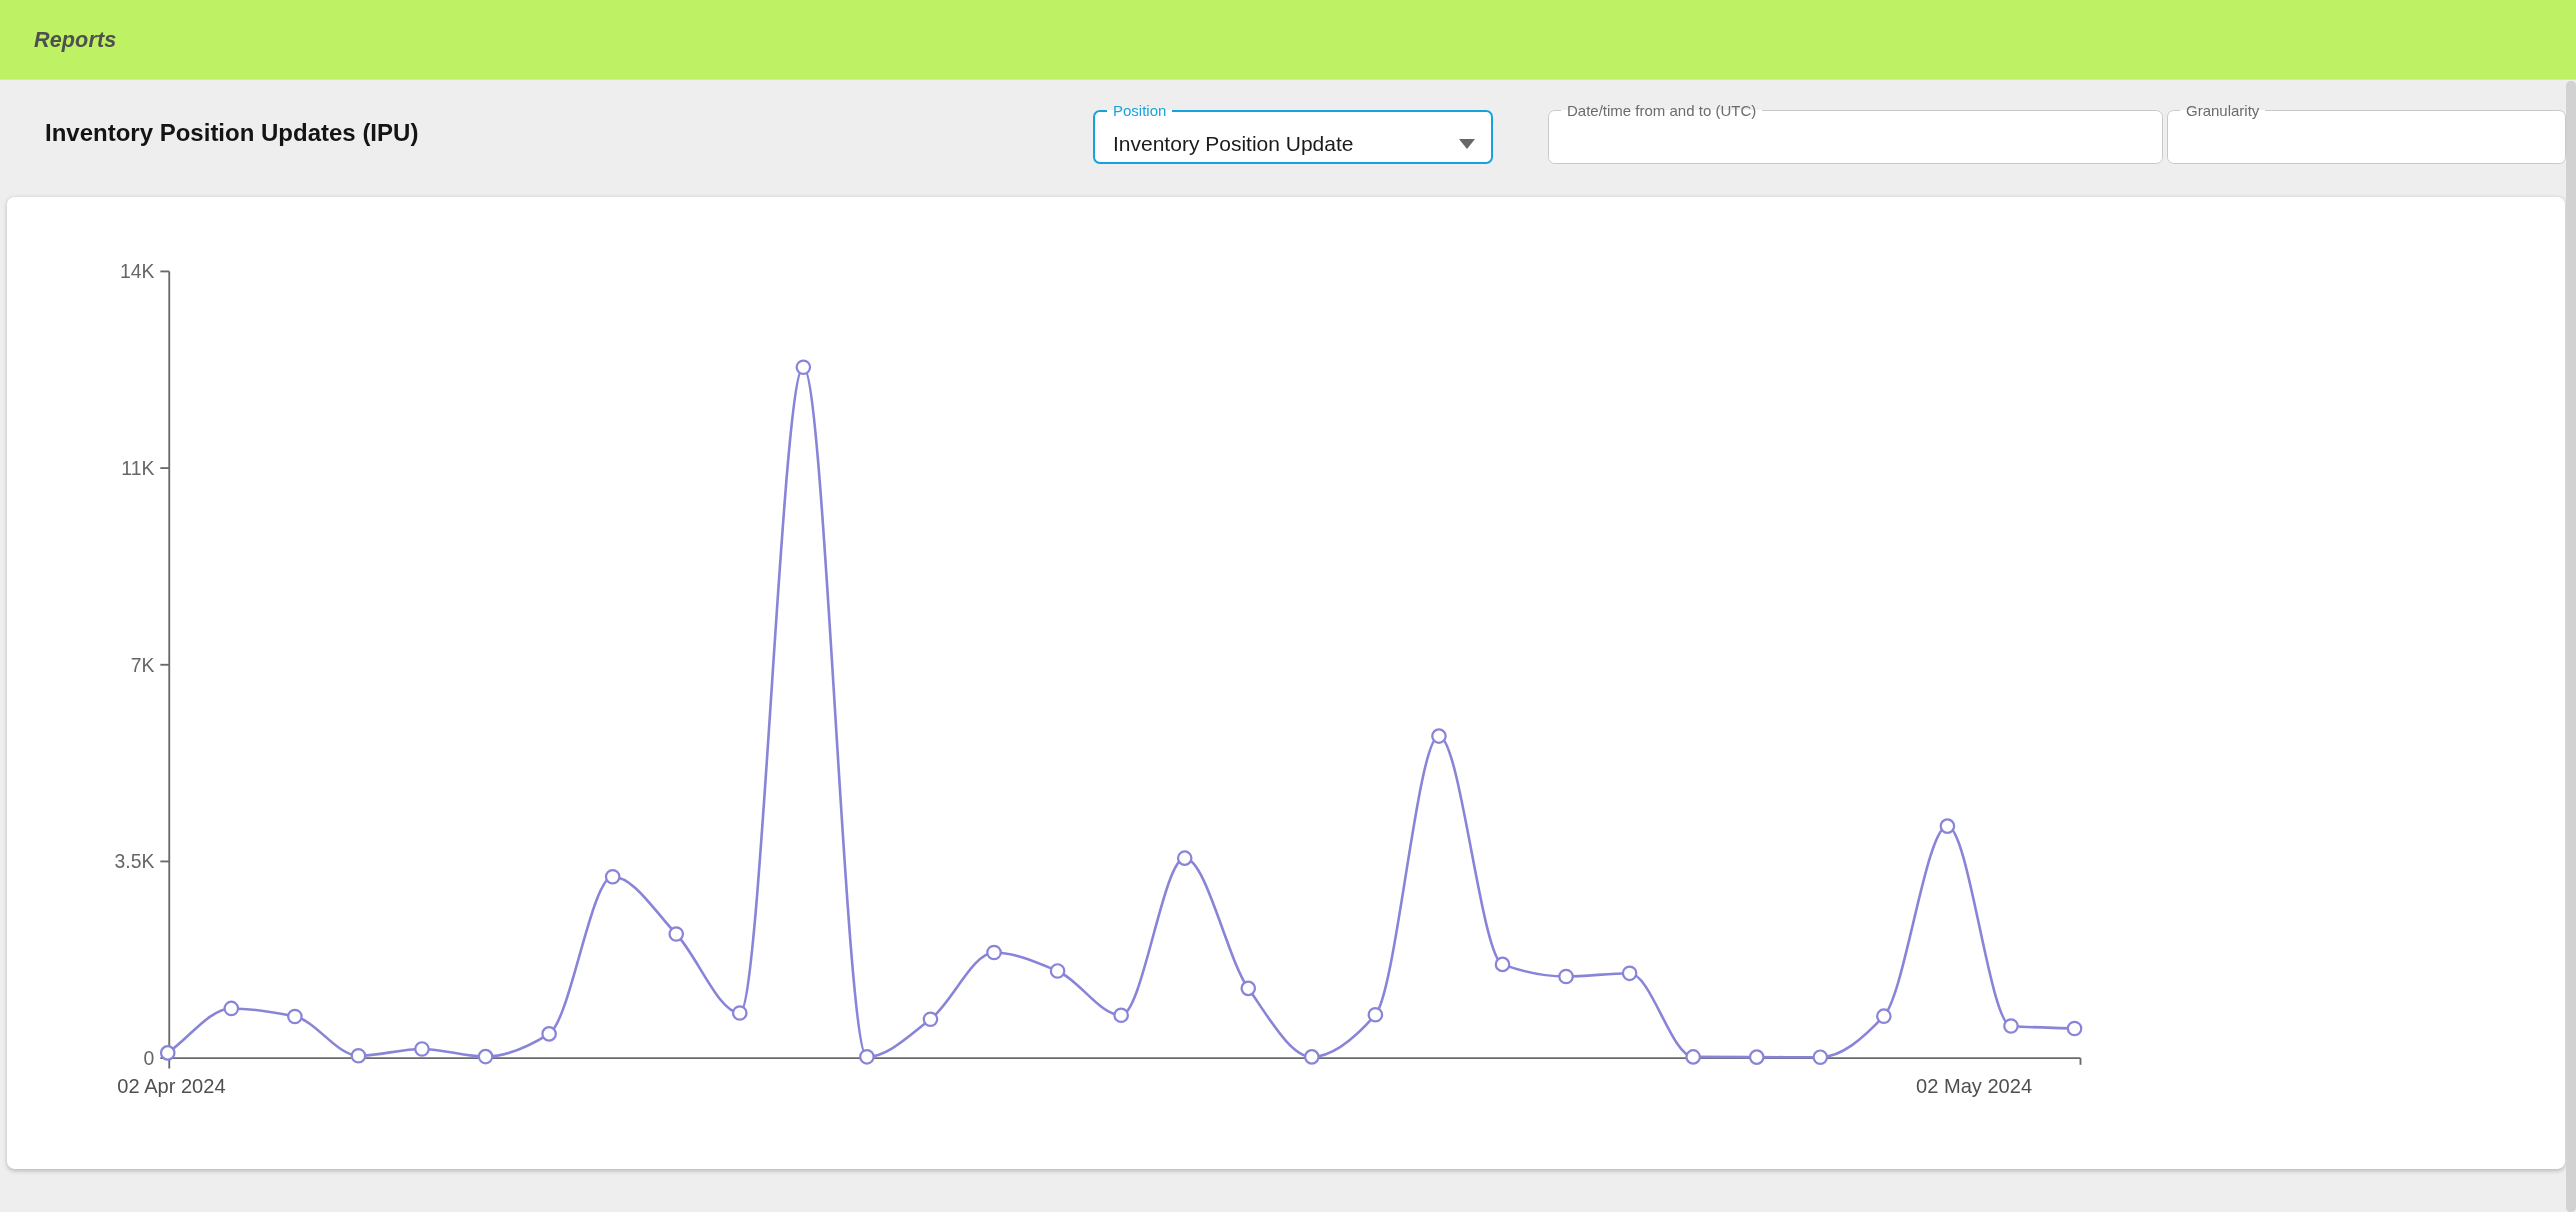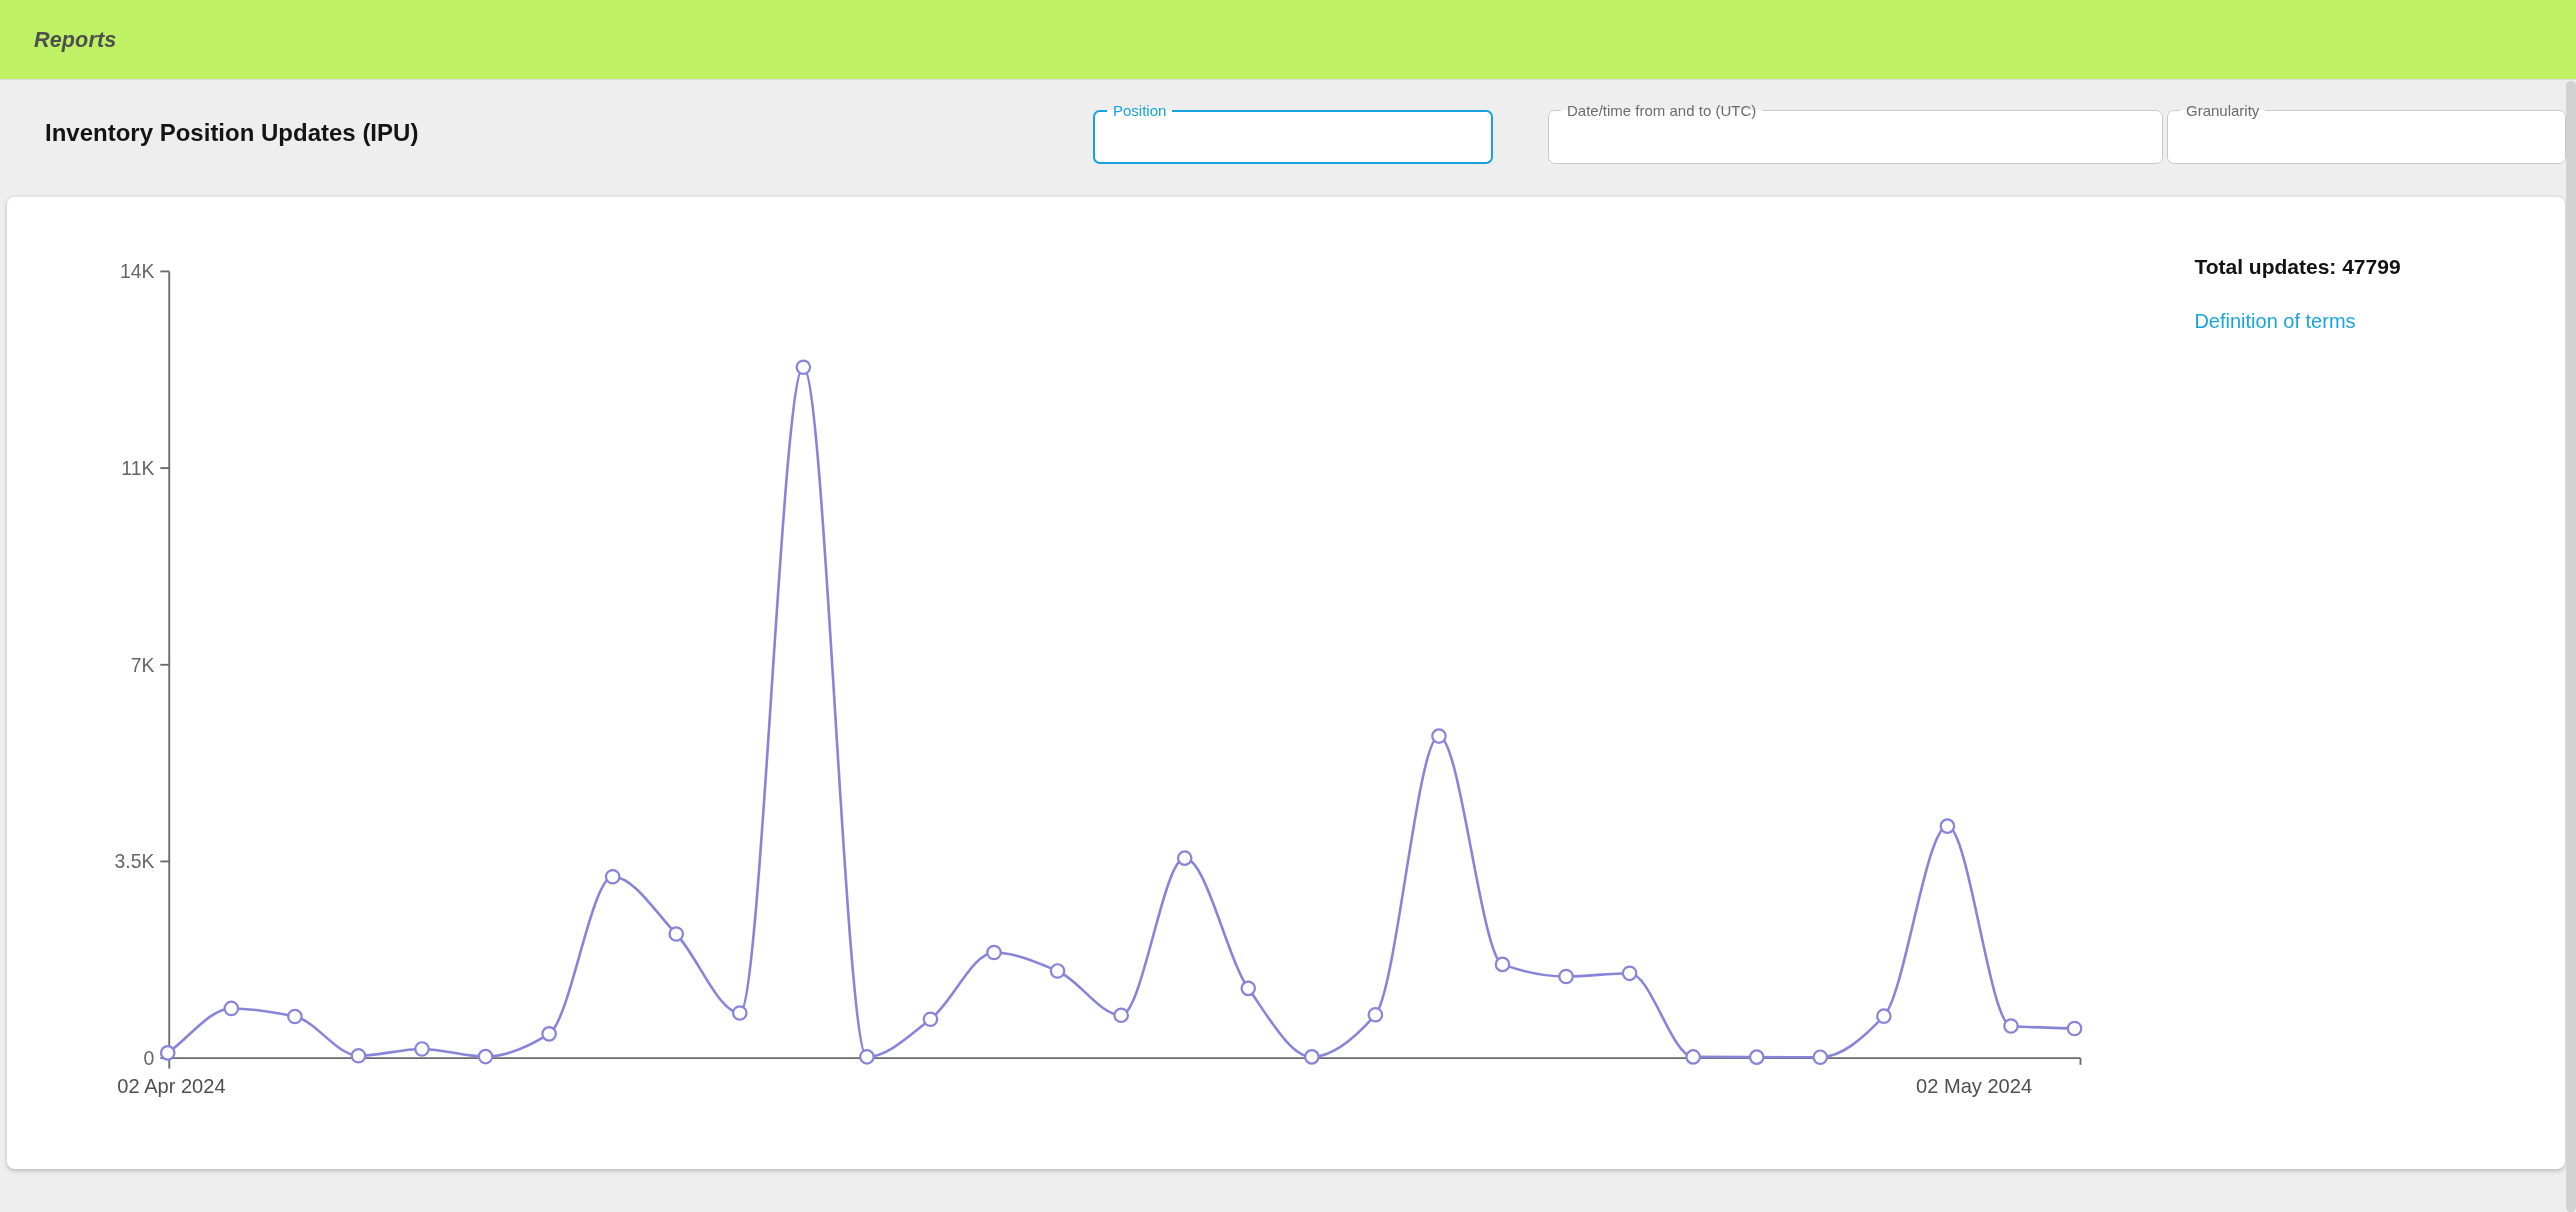--- a/index.html
+++ b/index.html
@@ -85,20 +85,24 @@
 <body>
 
 <div class="topbar">
   <div class="crumb">Reports</div>
 </div>
 
 <h2 class="report-title">Inventory Position Updates (IPU)</h2>
 
 <fieldset class="ctl focused" id="ctl-display">
   <legend>Position</legend>
+  <div class="ctl-row">
+    <span class="ctl-value">Inventory Position Update</span>
+    <span class="arrow-down"></span>
+  </div>
 </fieldset>
 
 <fieldset class="ctl" id="ctl-datetime">
   <legend>Date/time from and to (UTC)</legend>
 </fieldset>
 
 <fieldset class="ctl" id="ctl-granularity">
   <legend>Granularity</legend>
 </fieldset>
 
@@ -146,25 +150,18 @@
       <circle cx="2094.8" cy="1047.374" r="9" fill="#ffffff" stroke="#8884d8" stroke-width="3"></circle>
       <circle cx="2180.2" cy="1043.0705" r="9" fill="#ffffff" stroke="#8884d8" stroke-width="3"></circle>
       <circle cx="2265.6000000000004" cy="1155.4145" r="9" fill="#ffffff" stroke="#8884d8" stroke-width="3"></circle>
       <circle cx="2351" cy="1155.7165" r="9" fill="#ffffff" stroke="#8884d8" stroke-width="3"></circle>
       <circle cx="2436.4" cy="1155.792" r="9" fill="#ffffff" stroke="#8884d8" stroke-width="3"></circle>
       <circle cx="2521.8" cy="1100.677" r="9" fill="#ffffff" stroke="#8884d8" stroke-width="3"></circle>
       <circle cx="2607.2000000000003" cy="845.336" r="9" fill="#ffffff" stroke="#8884d8" stroke-width="3"></circle>
       <circle cx="2692.6000000000004" cy="1113.8895" r="9" fill="#ffffff" stroke="#8884d8" stroke-width="3"></circle>
       <circle cx="2778" cy="1117.2115" r="9" fill="#ffffff" stroke="#8884d8" stroke-width="3"></circle>
     </svg>
-  <div class="summary">
-    <div class="total">
-      <span>Total updates:</span>
-      <span>47799</span>
-    </div>
-    <a class="def-link">Definition of terms</a>
-  </div>
 </div>
 
 <div class="scrollbar-track">
   <div class="scrollbar-thumb"></div>
 </div>
 
 
 </body></html>

